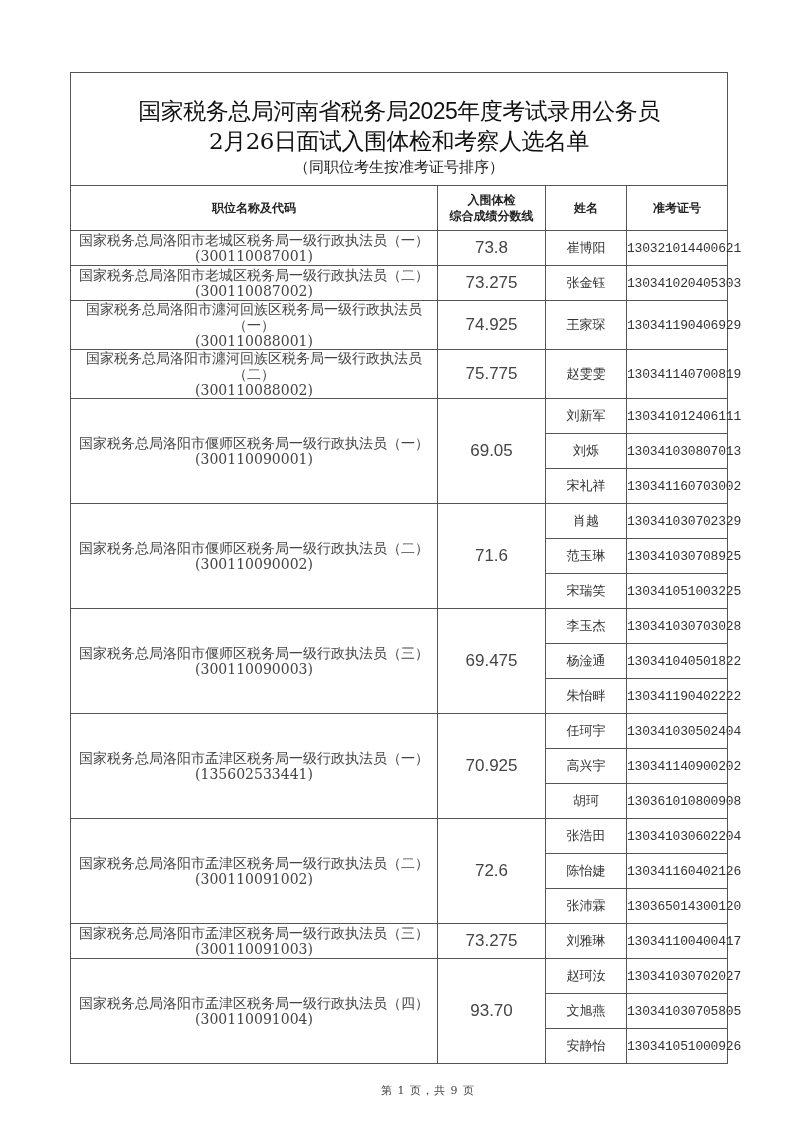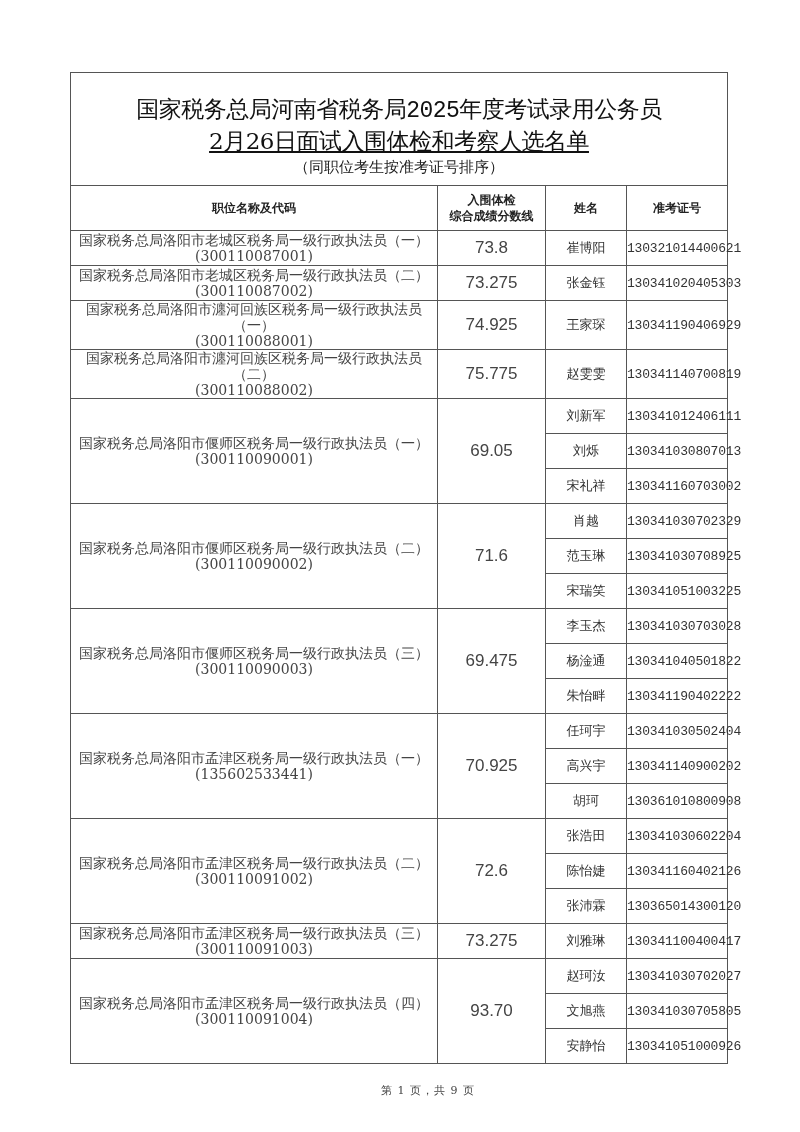--- a/index.html
+++ b/index.html
@@ -30,34 +30,33 @@
       border: 1.5px solid #555;
       padding: 0;
       text-align: center;
       vertical-align: middle;
     }
     .title-cell {
       height: 112px;
       border: 1.5px solid #555;
     }
     .title-line1 {
-      font-family: Liberation Mono, monospace;
+      font-family: Liberation Sans, sans-serif;
       font-size: 23px;
       line-height: 30px;
       color: #111;
       margin-top: 16px;
       letter-spacing: -0.5px;
     }
     .title-line2 {
       font-family: "DejaVu Serif", serif;
       font-size: 23px;
       line-height: 30px;
       color: #111;
       letter-spacing: -0.5px;
-      text-decoration: underline;
     }
     .title-line3 {
       font-family: "DejaVu Sans", sans-serif;
       font-size: 15px;
       line-height: 22px;
       color: #222;
       margin-bottom: 0;
     }
     th.hdr {
       height: 44px;

